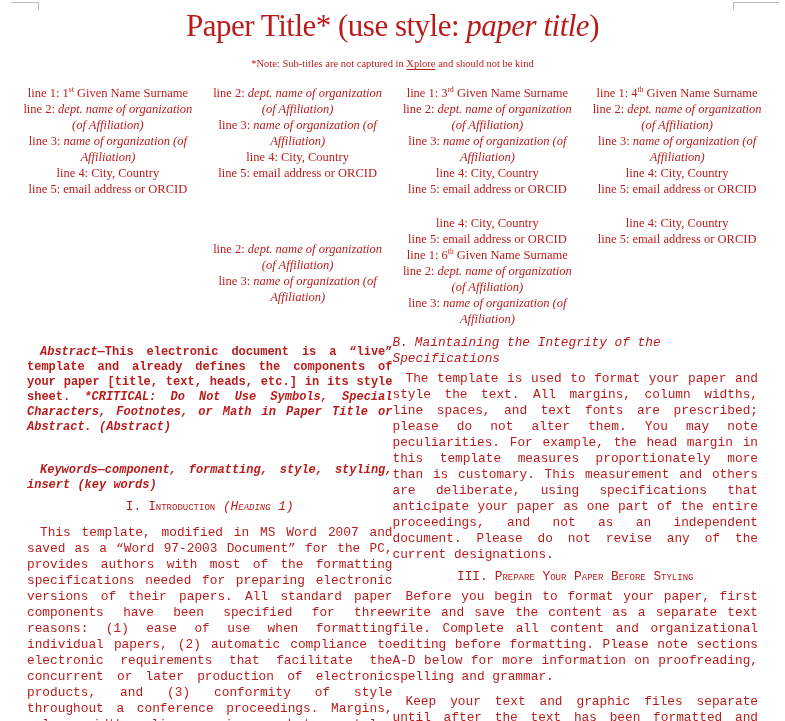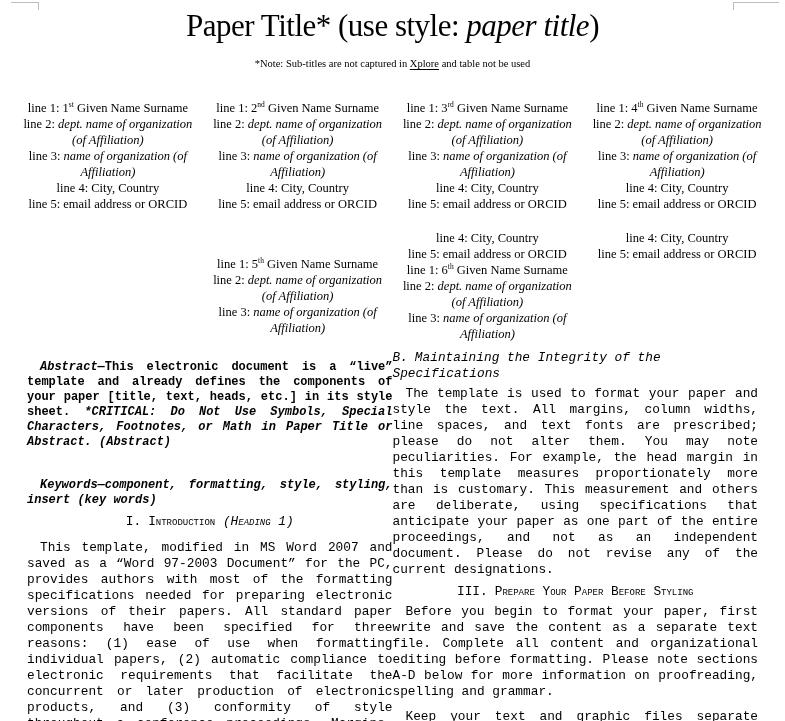--- a/index.html
+++ b/index.html
@@ -1,38 +1,38 @@
 <!DOCTYPE html>
 <html><head>
 <meta charset="utf-8">
 <style>
   html,body { margin:0; padding:0; background:#ffffff; }
   .page {
     position:relative; width:785px; height:721px; overflow:hidden;
-    background:#ffffff; color:#000000;
+    background:#ffffff; color:#b91c1c;
     font-family:"Liberation Serif","DejaVu Serif",serif;
   }
   
   .cropmark { position:absolute; top:2px; height:7px; }
   .cm-left  { left:11px;  width:27px; border-top:1px solid #bdbdbd; border-right:1px solid #bdbdbd; }
   .cm-right { left:733px; width:45px; border-top:1px solid #bdbdbd; border-left:1px solid #bdbdbd; }
 
   .title { margin-top:7px; text-align:center; font-size:31px; letter-spacing:-0.5px; line-height:1.25; white-space:nowrap; }
   .title i { font-style:italic; }
 
   .note { margin-top:12px; text-align:center; font-size:10.5px; }
   .squiggle {
     text-decoration-line:underline; text-decoration-style:wavy;
     text-decoration-color:#cc2222; text-decoration-thickness:1px;
     text-underline-offset:2px;
     text-decoration:underline;
   }
 
   .authors-row { display:flex; padding:0 13px; }
-  .row1 { margin-top:31px; }
+  .row1 { margin-top:16px; }
   .row2 { margin-top:18px; }
   .author-col { flex:1; padding:0 3px; text-align:center; font-size:12.5px; line-height:16px; }
   .author-col i { font-style:italic; }
   .pad-down { padding-top:26px; }
   sup { font-size:0.6em; line-height:0; }
 
   .body-cols { display:flex; padding:0 27px; margin-top:6px; font-size:12.8px; line-height:16px;font-family:Liberation Mono, monospace; }
   .col { flex:1; min-width:0; }
   .col p { margin:4px 0 0; text-indent:13px; text-align:justify; }
   .col p.tight { margin-top:10px; }
@@ -48,32 +48,31 @@
 </style>
 </head>
 <body>
 
 <div class="page">
   <div class="cropmark cm-left"></div>
   <div class="cropmark cm-right"></div>
 
   <div class="title"><span>Paper Title* (use style: </span><i>paper title</i><span>)</span></div>
 
-  <div class="note"><span>*Note: Sub-titles are not captured in </span><span class="squiggle">Xplore</span><span> and table not be used</span></div>
+  <div class="note"><span>*Note: Sub-titles are not captured in </span><span class="squiggle">Xplore</span><span> and should not be kind</span></div>
 
   <div class="authors-row row1">
     <div class="author-col">
       <div><span>line 1: 1</span><sup>st</sup><span> Given Name Surname</span></div>
       <div><span>line 2: </span><i>dept. name of organization (of Affiliation)</i></div>
       <div><span>line 3: </span><i>name of organization (of Affiliation)</i></div>
       <div>line 4: City, Country</div>
       <div>line 5: email address or ORCID</div>
     </div>
     <div class="author-col">
-      <div><span>line 1: 2</span><sup>nd</sup><span> Given Name Surname</span></div>
       <div><span>line 2: </span><i>dept. name of organization (of Affiliation)</i></div>
       <div><span>line 3: </span><i>name of organization (of Affiliation)</i></div>
       <div>line 4: City, Country</div>
       <div>line 5: email address or ORCID</div>
     </div>
     <div class="author-col">
       <div><span>line 1: 3</span><sup>rd</sup><span> Given Name Surname</span></div>
       <div><span>line 2: </span><i>dept. name of organization (of Affiliation)</i></div>
       <div><span>line 3: </span><i>name of organization (of Affiliation)</i></div>
       <div>line 4: City, Country</div>
@@ -84,21 +83,20 @@
       <div><span>line 2: </span><i>dept. name of organization (of Affiliation)</i></div>
       <div><span>line 3: </span><i>name of organization (of Affiliation)</i></div>
       <div>line 4: City, Country</div>
       <div>line 5: email address or ORCID</div>
     </div>
   </div>
 
   <div class="authors-row row2">
     <div class="author-col"></div>
     <div class="author-col pad-down">
-      <div><span>line 1: 5</span><sup>th</sup><span> Given Name Surname</span></div>
       <div><span>line 2: </span><i>dept. name of organization (of Affiliation)</i></div>
       <div><span>line 3: </span><i>name of organization (of Affiliation)</i></div>
     </div>
     <div class="author-col">
       <div>line 4: City, Country</div>
       <div>line 5: email address or ORCID</div>
       <div><span>line 1: 6</span><sup>th</sup><span> Given Name Surname</span></div>
       <div><span>line 2: </span><i>dept. name of organization (of Affiliation)</i></div>
       <div><span>line 3: </span><i>name of organization (of Affiliation)</i></div>
     </div>

